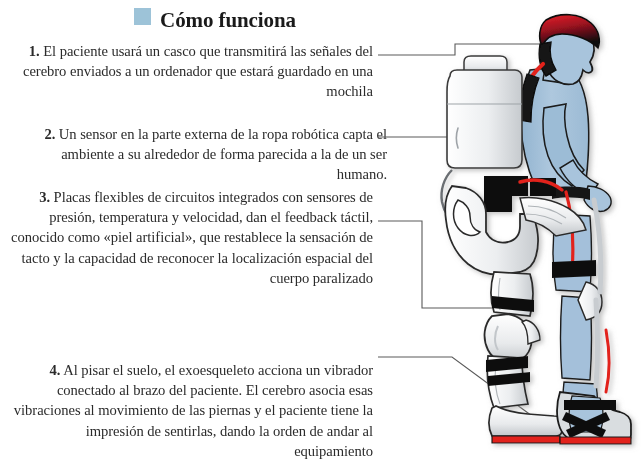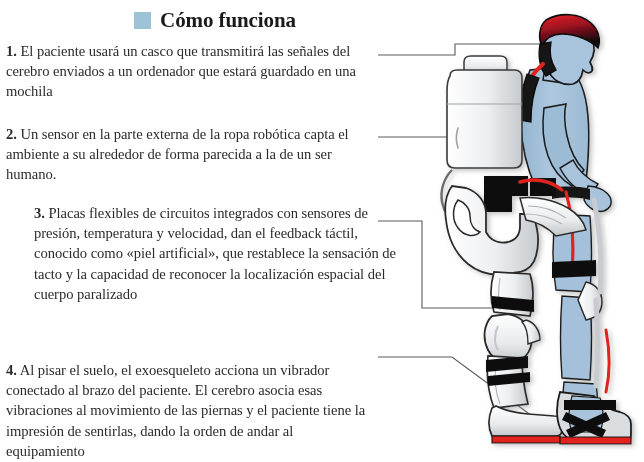--- a/index.html
+++ b/index.html
@@ -8,42 +8,43 @@
     background:#ffffff;
     font-family:"Liberation Serif", serif;
     overflow:hidden;
     position:relative;
   }
   #page{position:absolute;inset:0;width:644px;height:462px;}
 
   
   #title-row{
     position:absolute;left:0;top:8px;width:430px;
-    display:flex;align-items:center;justify-content:center;gap:9px;
+    display:flex;justify-content:center;gap:9px;
   }
   #title-bullet{
     width:17px;height:17px;background:#9dc3d8;display:block;
   }
   #title-text{
     font-size:21px;font-weight:bold;color:#1a1a1a;
     letter-spacing:-0.1px;white-space:nowrap;
   }
 
   
   .para{
     position:absolute;
+    text-align:right;
     color:#2b2b2b;
     font-size:14.6px;
     line-height:20.2px;
     letter-spacing:-0.05px;
   }
   .para b{font-weight:bold;}
   #para1{left:6px;top:41px;width:367px;}
-  #para2{left:6px;top:124px;width:367px;}
-  #para3{left:6px;top:203px;width:367px;margin-left:28px;}
+  #para2{left:20px;top:124px;width:367px;}
+  #para3{left:6px;top:187px;width:367px;}
   #para4{left:6px;top:360px;width:367px;}
 
   
   #leaders{position:absolute;left:0;top:0;width:644px;height:462px;}
 
   
   #figure{position:absolute;left:0;top:0;width:644px;height:462px;}
 </style>
 </head>
 <body>

